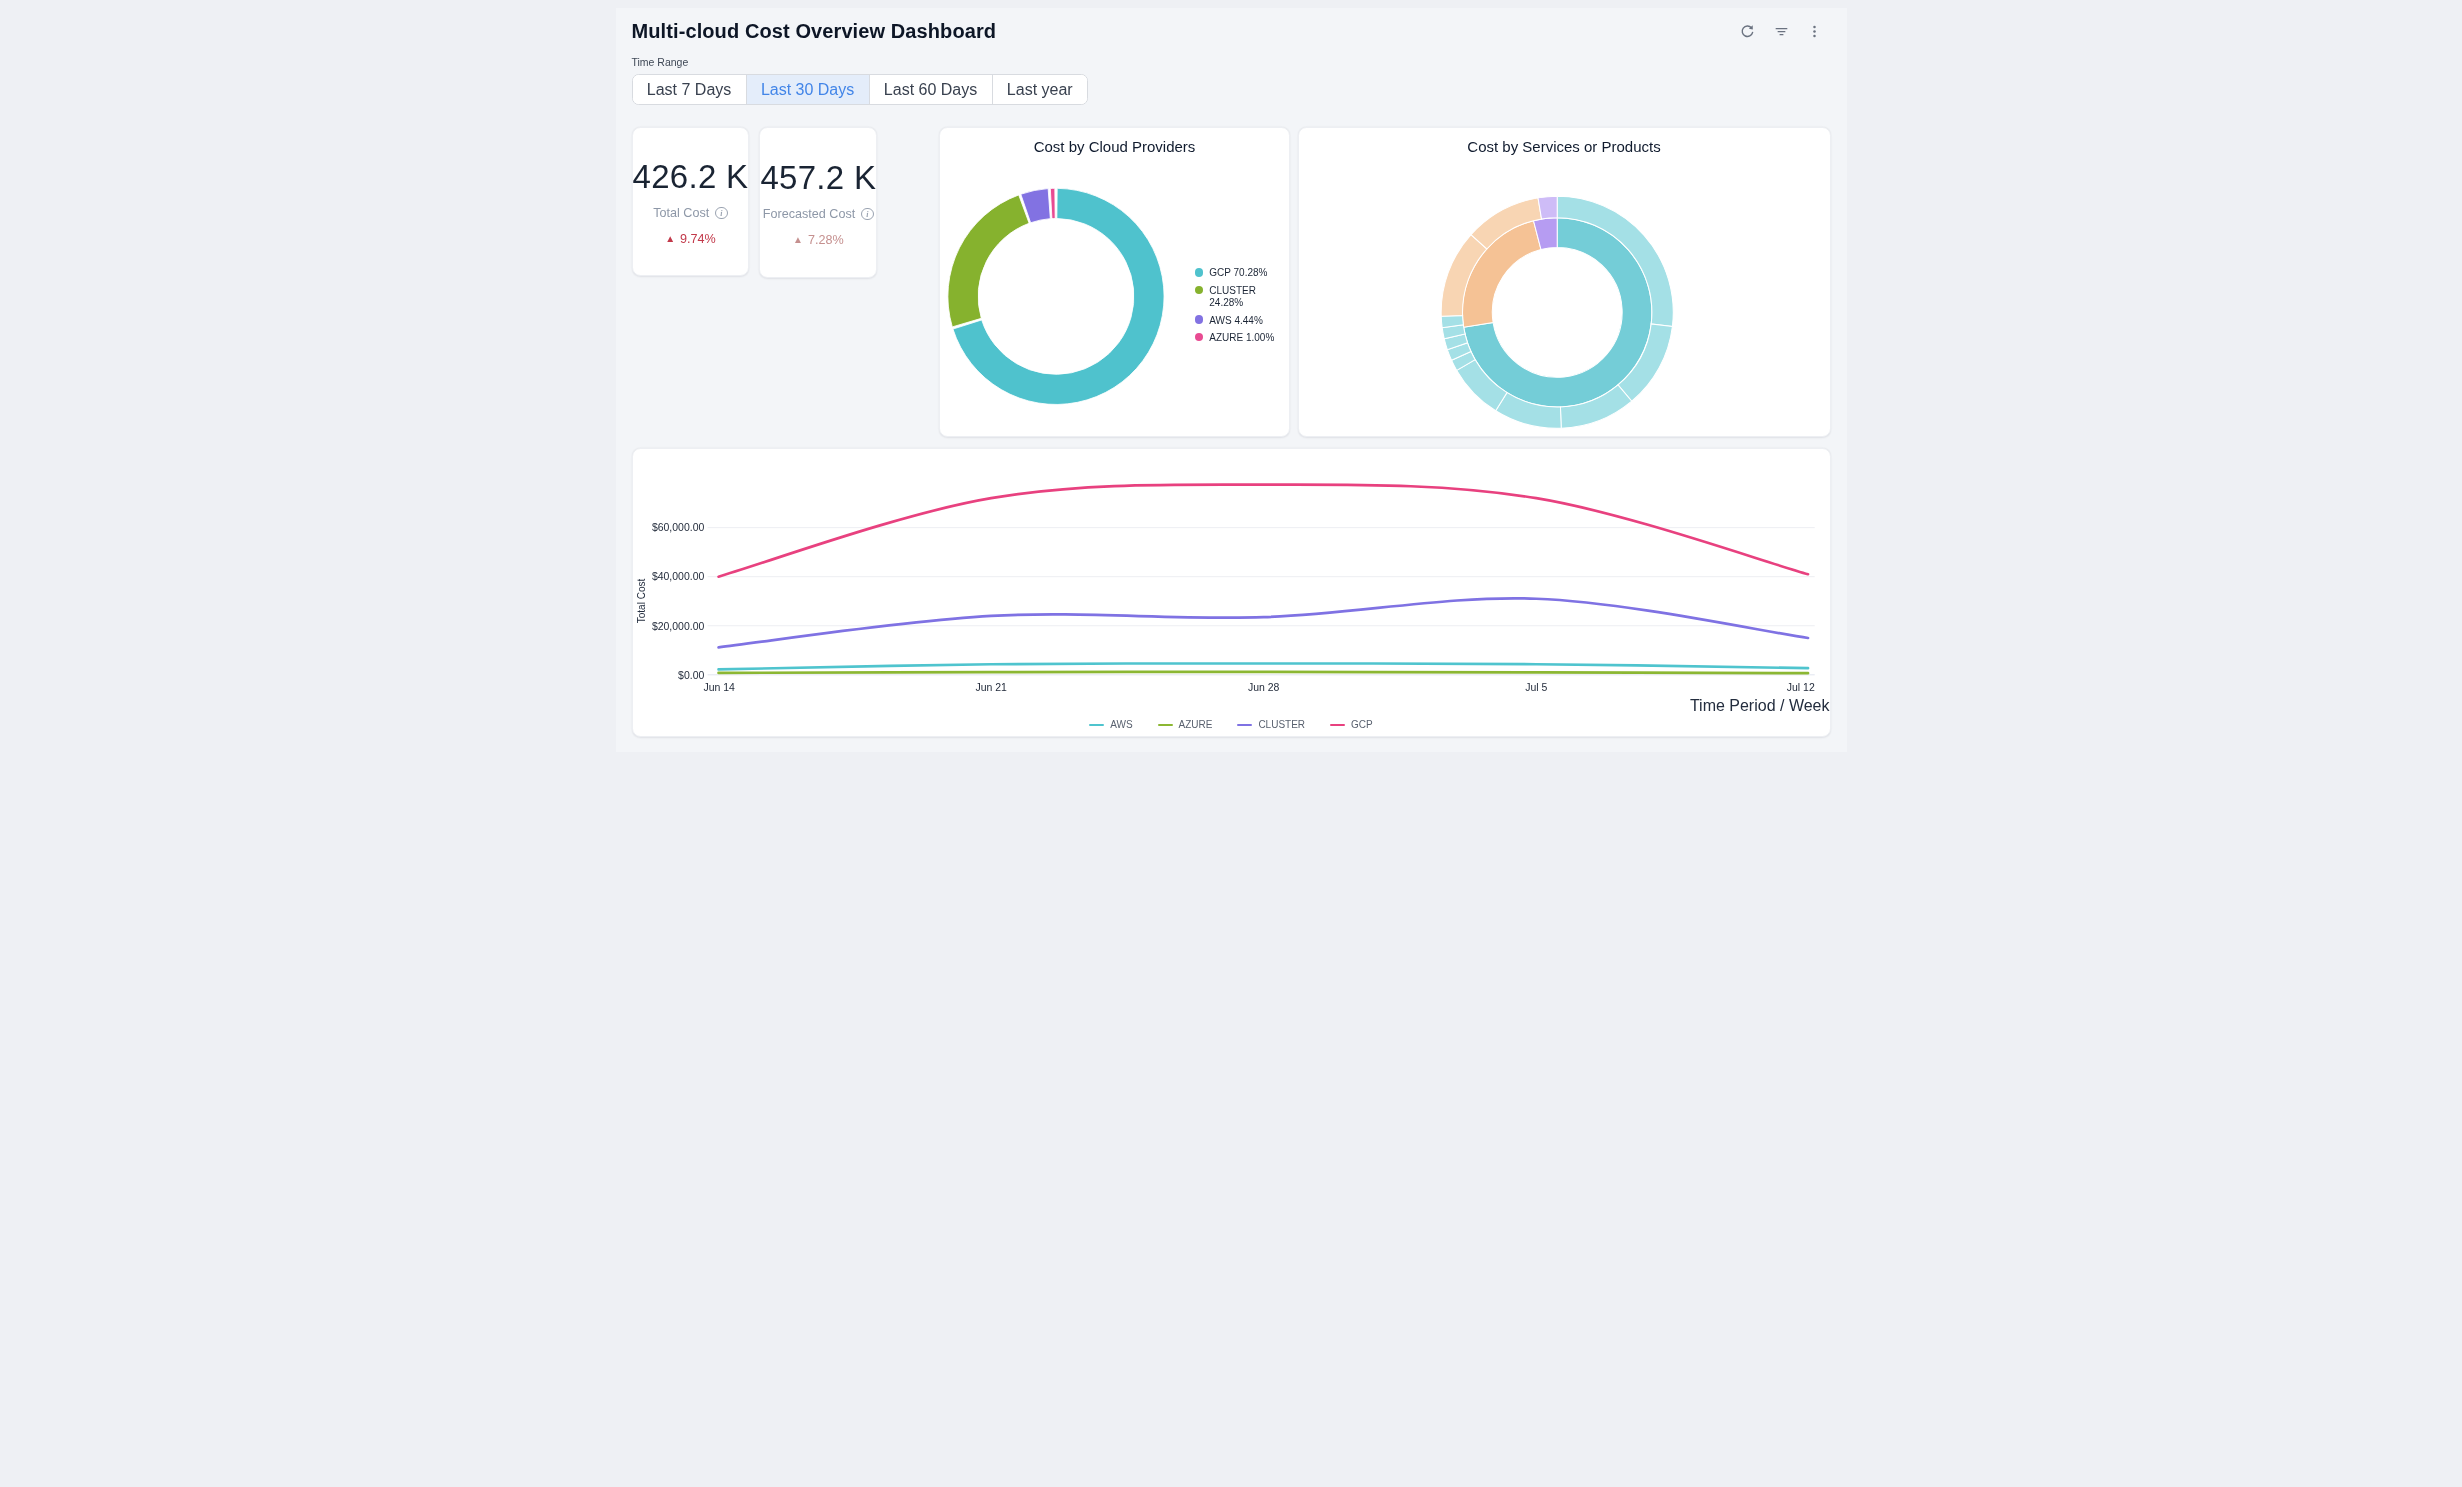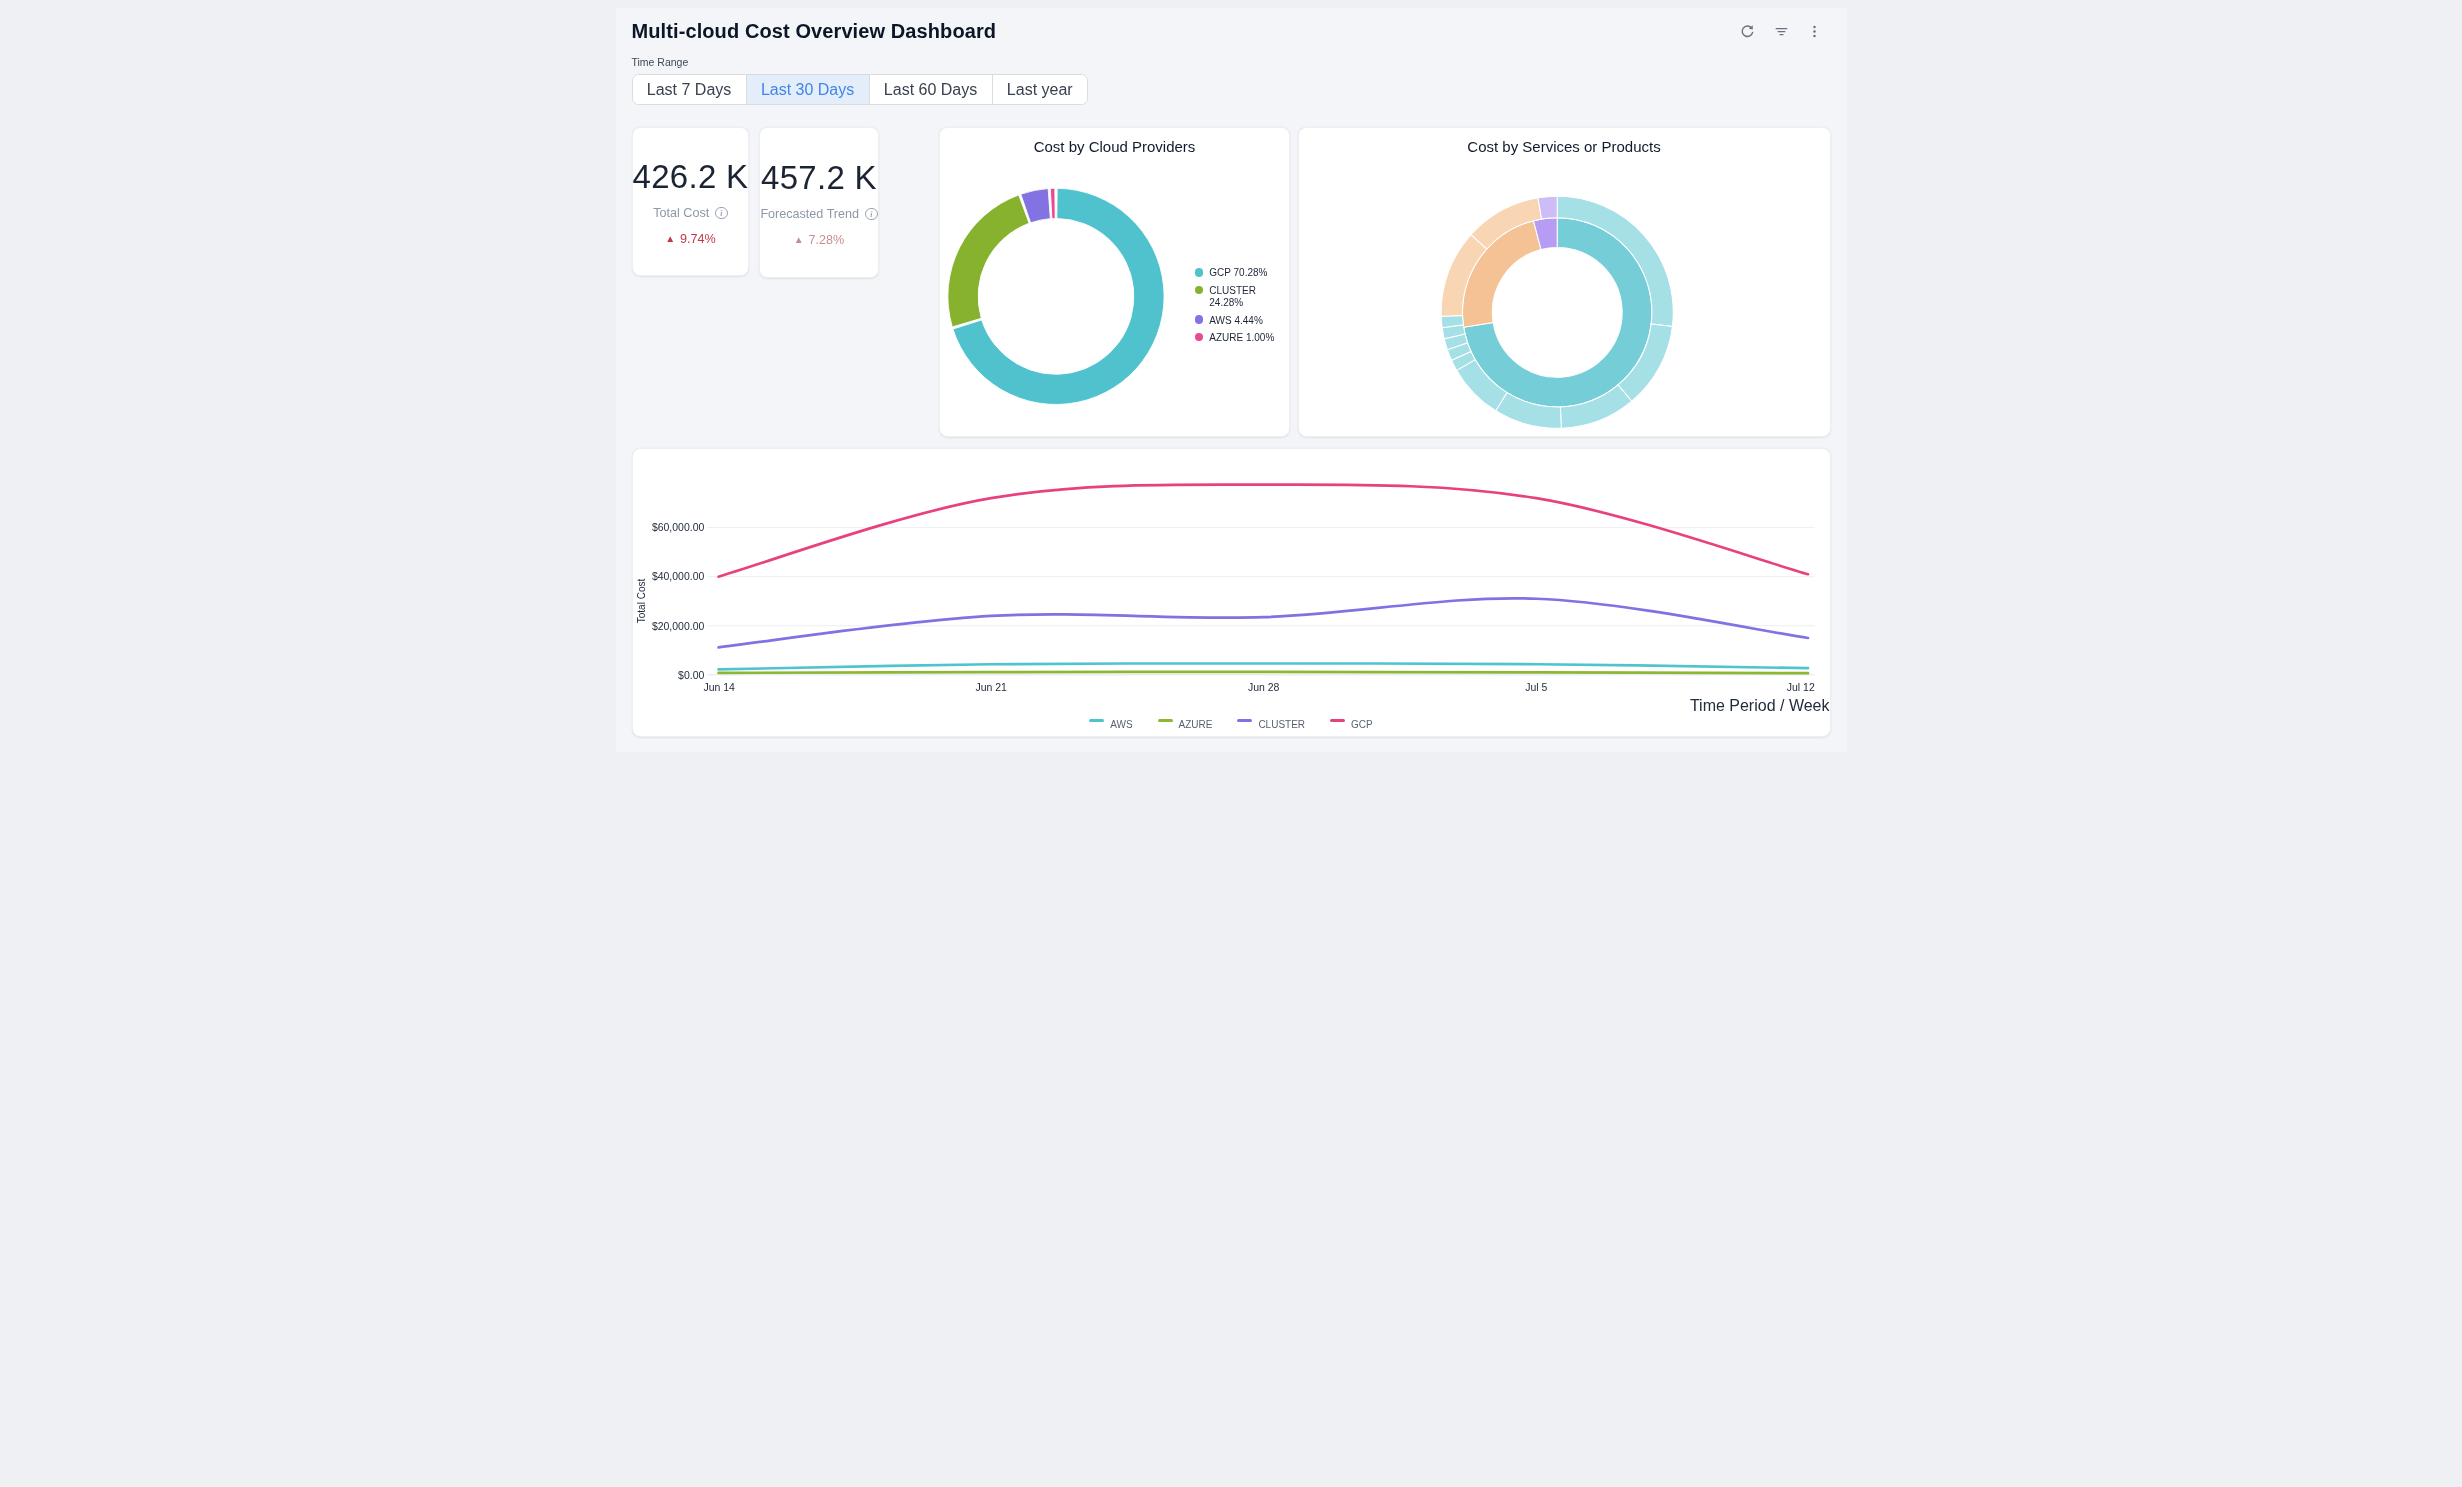--- a/index.html
+++ b/index.html
@@ -46,21 +46,21 @@
   .chart-svg { position:absolute; left:0; top:0; }
   .donut-legend { position:absolute; left:255px; top:139px; width:91px;
     display:flex; flex-direction:column; gap:5.9px; }
   .donut-legend .li { display:flex; gap:5.9px; font-size:10px; color:#1c2636; line-height:1.18; }
   .donut-legend .dot { width:8.4px; height:8.4px; border-radius:50%; flex:none; margin-top:0.8px; }
   .card-d { position:relative; margin:11px 16px 0 16px; height:289px; }
   .trend-xlabel { position:absolute; top:248px; left:0; right:0; text-align:right;
     font-size:16px; color:#232d3e; }
   .trend-legend { position:absolute; top:270px; left:0; right:0;
     display:flex; justify-content:center; gap:25px; }
-  .trend-legend .li { display:flex; align-items:flex-start; gap:5.9px; font-size:10px; color:#59616f; }
+  .trend-legend .li { display:flex; align-items:center; gap:5.9px; font-size:10px; color:#59616f; }
   .trend-legend .swatch { width:15px; height:2.7px; border-radius:1.7px; }
   text { font-family:"Liberation Sans","DejaVu Sans",sans-serif; }
 </style>
 </head>
 <body>
 
 <div class="page">
 
   <div class="header">
     <div class="page-title">Multi-cloud Cost Overview Dashboard</div>
@@ -105,21 +105,21 @@
           <span class="info-icon">i</span>
         </div>
         <div class="kpi-delta" id="delta-0" style="color: rgb(194, 57, 74);">
           <span class="tri">▲</span>
           <span>9.74%</span>
         </div>
       </div>
       <div class="card kpi-card">
         <div class="kpi-value">457.2 K</div>
         <div class="kpi-label">
-          <span>Forecasted Trend</span>
+          <span>Forecasted Cost</span>
           <span class="info-icon">i</span>
         </div>
         <div class="kpi-delta" id="delta-1" style="color: rgb(197, 144, 143);">
           <span class="tri">▲</span>
           <span>7.28%</span>
         </div>
       </div>
     </div>
 
     <div class="card chart-card card-b">

